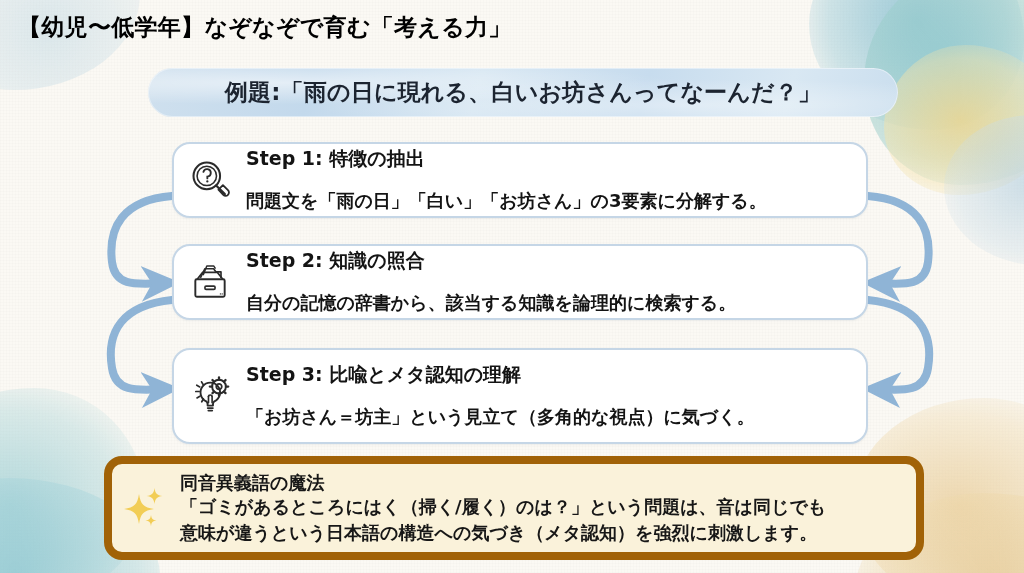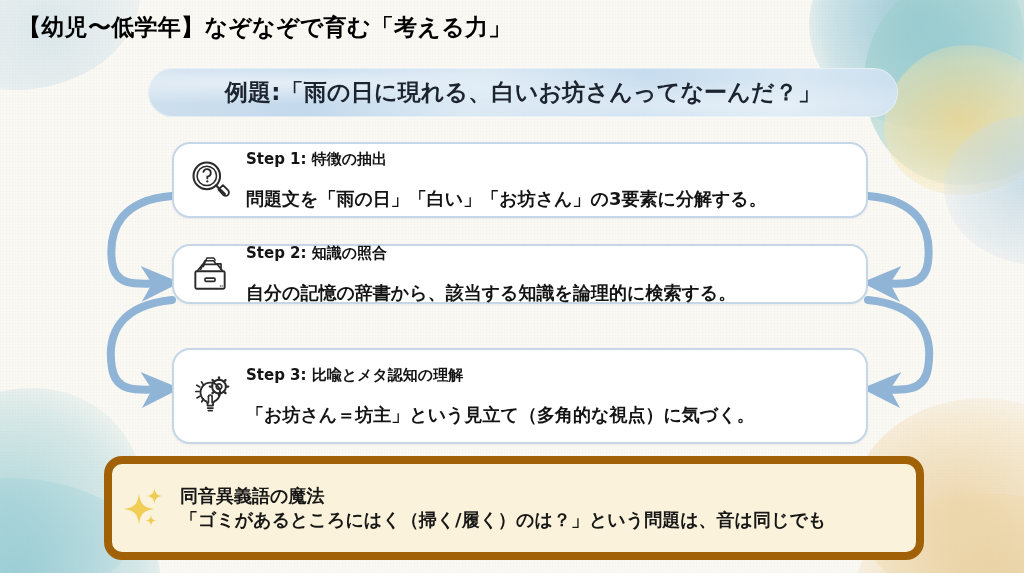--- a/index.html
+++ b/index.html
@@ -105,30 +105,30 @@
   
   .step-card{
     position:absolute; left:172px; width:696px;
     background:#ffffff;
     border:2px solid #c5d6e6;
     border-radius:18px;
     display:flex; align-items:center;
     box-shadow:0 1px 2px rgba(120,140,160,0.10);
   }
   #step-card-1{ top:142px; height:76px; }
-  #step-card-2{ top:244px; height:60px; }
+  #step-card-2{ top:244px; height:76px; }
   #step-card-3{ top:348px; height:96px; }
 
   .step-icon{
     width:72px; min-width:72px; height:100%;
     display:flex; align-items:center; justify-content:center;
   }
   .step-body{ padding-right:14px; }
   .step-heading{
-    font-size:15px; font-weight:bold; color:#141414;
+    font-size:19px; font-weight:bold; color:#141414;
     line-height:1.25; white-space:nowrap;
   }
   .step-desc{
     font-size:18px; font-weight:bold; color:#141414;
     line-height:1.3; margin-top:18px; white-space:nowrap;
   }
 
   
   #connectors{ position:absolute; inset:0; z-index:2; pointer-events:none; }
 
@@ -281,16 +281,17 @@
     <div id="tip-icon-wrap">
       <svg width="52" height="52" viewBox="0 0 52 52">
         <path d="M19,12 C20.6,22.4 23.6,25.4 34,27 C23.6,28.6 20.6,31.6 19,42 C17.4,31.6 14.4,28.6 4,27 C14.4,25.4 17.4,22.4 19,12 Z" fill="#f2cd55"></path>
         <path d="M34.5,6 C35.3,11.6 36.9,13.2 42.5,14 C36.9,14.8 35.3,16.4 34.5,22 C33.7,16.4 32.1,14.8 26.5,14 C32.1,13.2 33.7,11.6 34.5,6 Z" fill="#f2cd55"></path>
         <path d="M31,33 C31.6,37 32.6,38 36.5,38.6 C32.6,39.2 31.6,40.2 31,44.2 C30.4,40.2 29.4,39.2 25.5,38.6 C29.4,38 30.4,37 31,33 Z" fill="#f2cd55"></path>
       </svg>
     </div>
     <div id="tip-body">
       <div id="tip-heading">同音異義語の魔法</div>
       <div class="tip-line">「ゴミがあるところにはく（掃く/履く）のは？」という問題は、音は同じでも</div>
+      <div class="tip-line">意味が違うという日本語の構造への気づき（メタ認知）を強烈に刺激します。</div>
     </div>
   </div>
 
 </div>
 
 </body></html>

